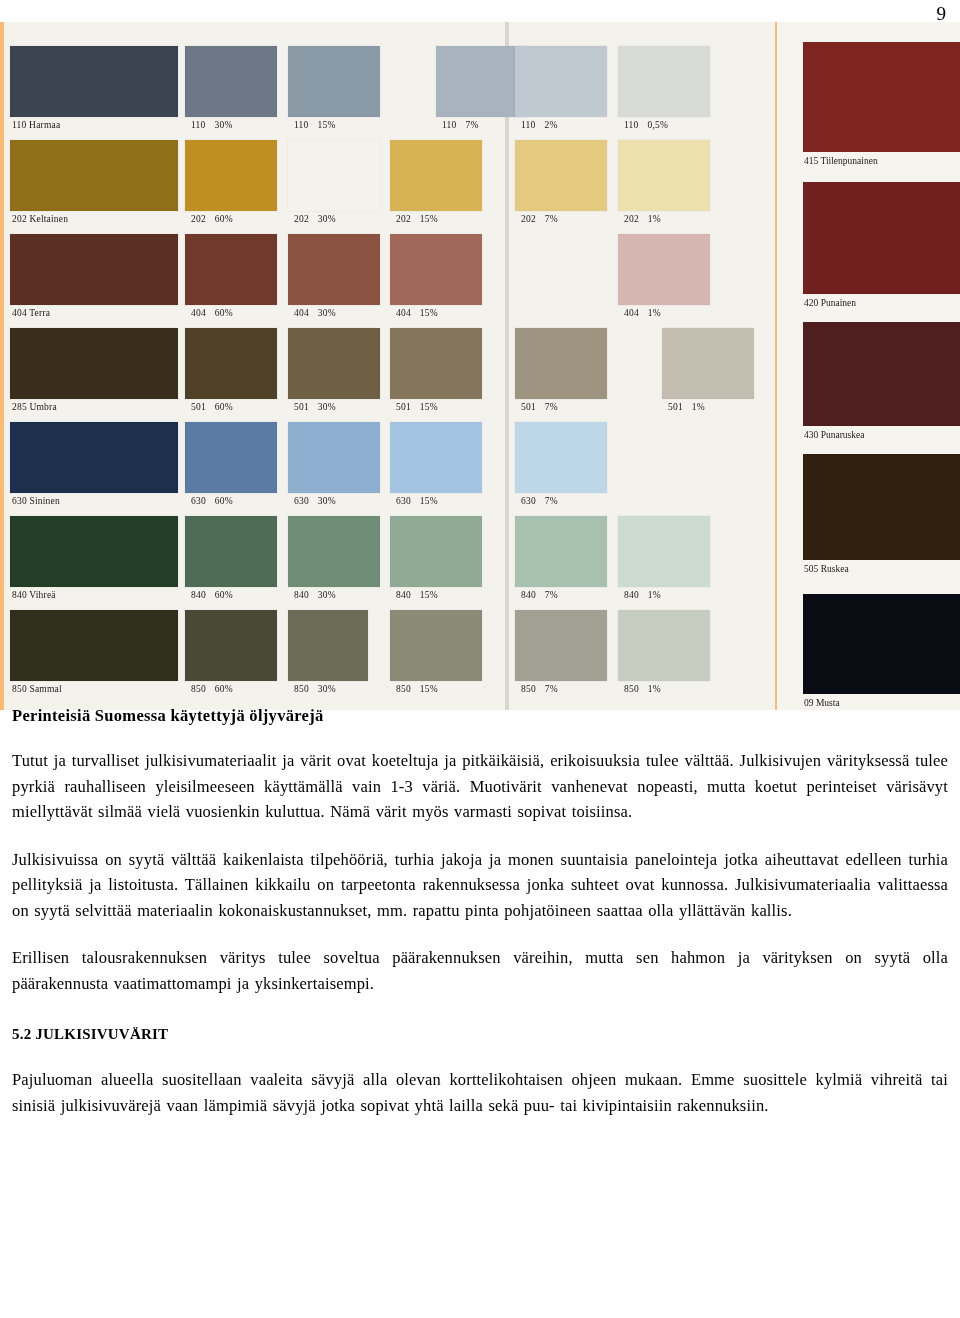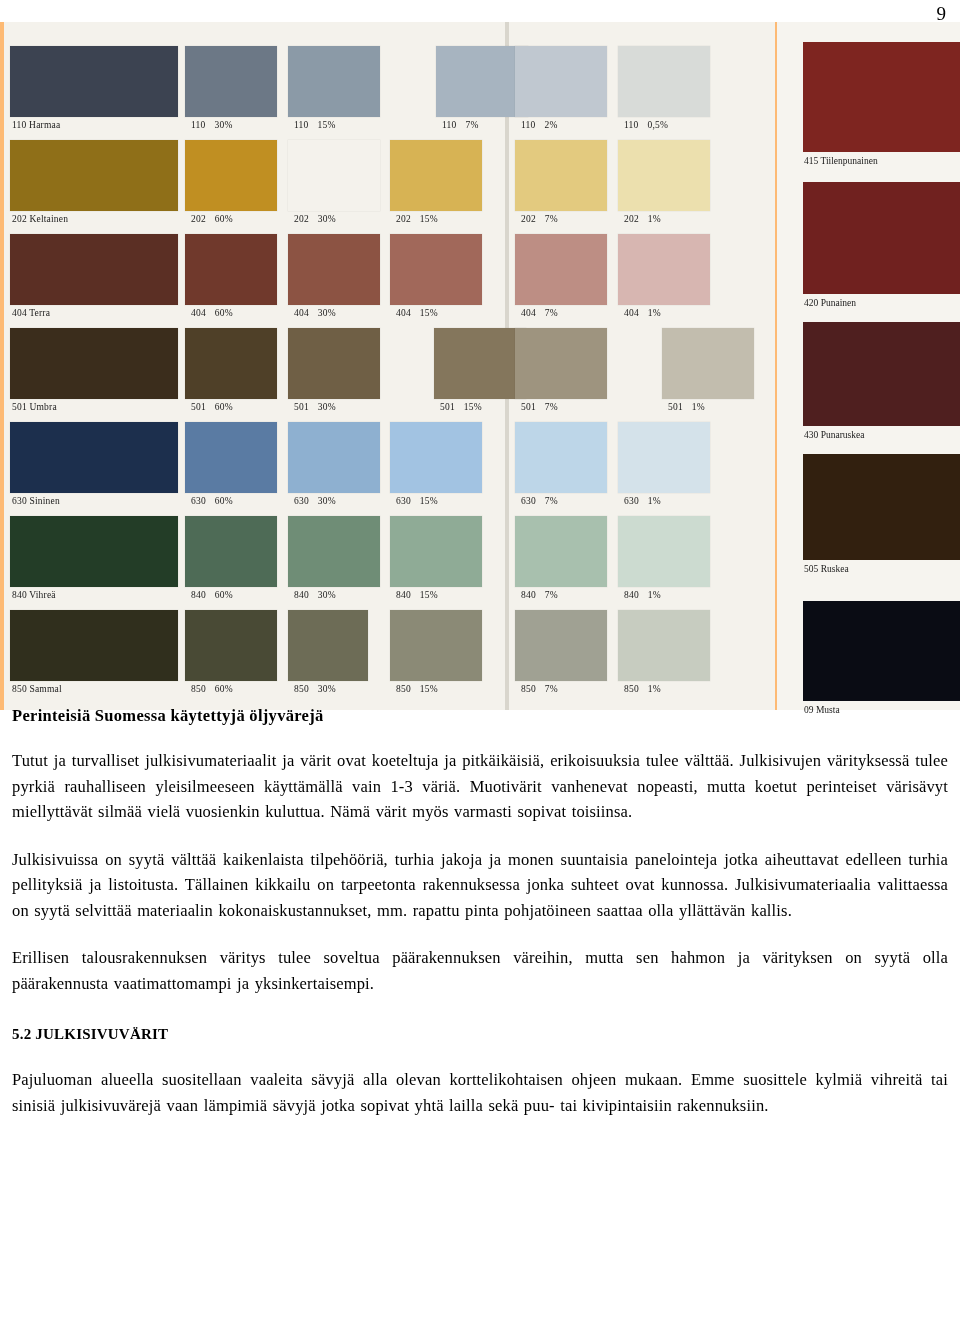--- a/index.html
+++ b/index.html
@@ -222,43 +222,39 @@
           <div class="swatch-label pct"><span class="code">404</span><span>60%</span></div>
         </div>
         <div class="swatch-cell" style="left: 288px; width: 92px;">
           <div class="swatch-chip" style="background: rgb(140, 83, 67);"></div>
           <div class="swatch-label pct"><span class="code">404</span><span>30%</span></div>
         </div>
         <div class="swatch-cell" style="left: 390px; width: 92px;">
           <div class="swatch-chip" style="background: rgb(161, 104, 90);"></div>
           <div class="swatch-label pct"><span class="code">404</span><span>15%</span></div>
         </div>
-        <div class="swatch-cell" style="left: 515px; width: 92px;">
-          <div class="swatch-chip" style="background: rgb(189, 142, 132);"></div>
-          <div class="swatch-label pct"><span class="code">404</span><span>7%</span></div>
-        </div>
         <div class="swatch-cell" style="left: 618px; width: 92px;">
           <div class="swatch-chip" style="background: rgb(215, 182, 177);"></div>
           <div class="swatch-label pct"><span class="code">404</span><span>1%</span></div>
         </div>
       </div>
       <div class="swatch-row" style="top: 306px;">
         <div class="swatch-cell" style="left: 10px; width: 168px;">
           <div class="swatch-chip" style="background: rgb(59, 45, 28);"></div>
-          <div class="swatch-label base">501 Umbra</div>
+          <div class="swatch-label base">285 Umbra</div>
         </div>
         <div class="swatch-cell" style="left: 185px; width: 92px;">
           <div class="swatch-chip" style="background: rgb(79, 64, 40);"></div>
           <div class="swatch-label pct"><span class="code">501</span><span>60%</span></div>
         </div>
         <div class="swatch-cell" style="left: 288px; width: 92px;">
           <div class="swatch-chip" style="background: rgb(111, 95, 69);"></div>
           <div class="swatch-label pct"><span class="code">501</span><span>30%</span></div>
         </div>
-        <div class="swatch-cell" style="left: 390px; width: 92px; margin-left: 44px;">
+        <div class="swatch-cell" style="left: 390px; width: 92px;">
           <div class="swatch-chip" style="background: rgb(132, 118, 92);"></div>
           <div class="swatch-label pct"><span class="code">501</span><span>15%</span></div>
         </div>
         <div class="swatch-cell" style="left: 515px; width: 92px;">
           <div class="swatch-chip" style="background: rgb(158, 148, 127);"></div>
           <div class="swatch-label pct"><span class="code">501</span><span>7%</span></div>
         </div>
         <div class="swatch-cell" style="left: 618px; width: 92px; padding-left: 44px;">
           <div class="swatch-chip" style="background: rgb(194, 189, 174);"></div>
           <div class="swatch-label pct"><span class="code">501</span><span>1%</span></div>
@@ -277,24 +273,20 @@
           <div class="swatch-chip" style="background: rgb(142, 176, 208);"></div>
           <div class="swatch-label pct"><span class="code">630</span><span>30%</span></div>
         </div>
         <div class="swatch-cell" style="left: 390px; width: 92px;">
           <div class="swatch-chip" style="background: rgb(162, 195, 226);"></div>
           <div class="swatch-label pct"><span class="code">630</span><span>15%</span></div>
         </div>
         <div class="swatch-cell" style="left: 515px; width: 92px;">
           <div class="swatch-chip" style="background: rgb(189, 214, 232);"></div>
           <div class="swatch-label pct"><span class="code">630</span><span>7%</span></div>
-        </div>
-        <div class="swatch-cell" style="left: 618px; width: 92px;">
-          <div class="swatch-chip" style="background: rgb(212, 226, 234);"></div>
-          <div class="swatch-label pct"><span class="code">630</span><span>1%</span></div>
         </div>
       </div>
       <div class="swatch-row" style="top: 494px;">
         <div class="swatch-cell" style="left: 10px; width: 168px;">
           <div class="swatch-chip" style="background: rgb(35, 61, 39);"></div>
           <div class="swatch-label base">840 Vihreä</div>
         </div>
         <div class="swatch-cell" style="left: 185px; width: 92px;">
           <div class="swatch-chip" style="background: rgb(78, 107, 86);"></div>
           <div class="swatch-label pct"><span class="code">840</span><span>60%</span></div>
@@ -353,21 +345,21 @@
         <div class="solid-label">420 Punainen</div>
       </div>
       <div class="solid-cell" style="top: 300px;">
         <div class="solid-chip" style="background: rgb(79, 31, 31); height: 104px;"></div>
         <div class="solid-label">430 Punaruskea</div>
       </div>
       <div class="solid-cell" style="top: 432px;">
         <div class="solid-chip" style="background: rgb(50, 32, 15); height: 106px;"></div>
         <div class="solid-label">505 Ruskea</div>
       </div>
-      <div class="solid-cell" style="top: 572px; margin-top: 7px;">
+      <div class="solid-cell" style="top: 572px;">
         <div class="solid-chip" style="background: rgb(10, 12, 20); height: 100px;"></div>
         <div class="solid-label">09 Musta</div>
       </div>
     </div>
 </div>
 
 <div id="text-body">
   <h2 class="section-heading">Perinteisiä Suomessa käytettyjä öljyvärejä</h2>
   <p class="para">Tutut ja turvalliset julkisivumateriaalit ja värit ovat koeteltuja ja pitkäikäisiä, erikoisuuksia tulee välttää. Julkisivujen värityksessä tulee pyrkiä rauhalliseen yleisilmeeseen käyttämällä vain 1-3 väriä. Muotivärit vanhenevat nopeasti, mutta koetut perinteiset värisävyt miellyttävät silmää vielä vuosienkin kuluttua. Nämä värit myös varmasti sopivat toisiinsa.</p>
   <p class="para">Julkisivuissa on syytä välttää kaikenlaista tilpehööriä, turhia jakoja ja monen suuntaisia panelointeja jotka aiheuttavat edelleen turhia pellityksiä ja listoitusta. Tällainen kikkailu on tarpeetonta rakennuksessa jonka suhteet ovat kunnossa. Julkisivumateriaalia valittaessa on syytä selvittää materiaalin kokonaiskustannukset, mm. rapattu pinta pohjatöineen saattaa olla yllättävän kallis.</p>

